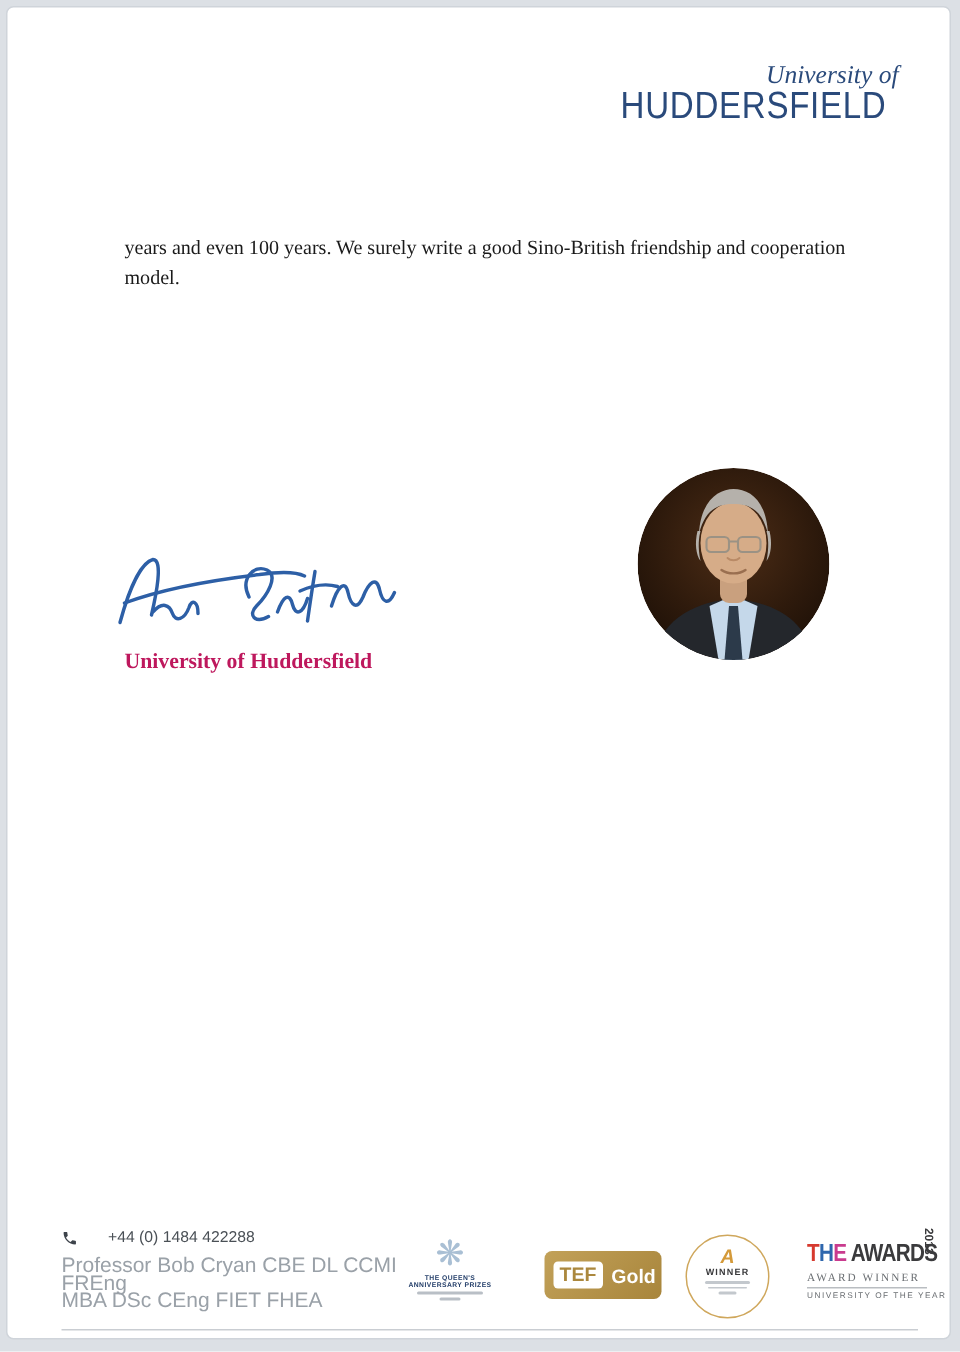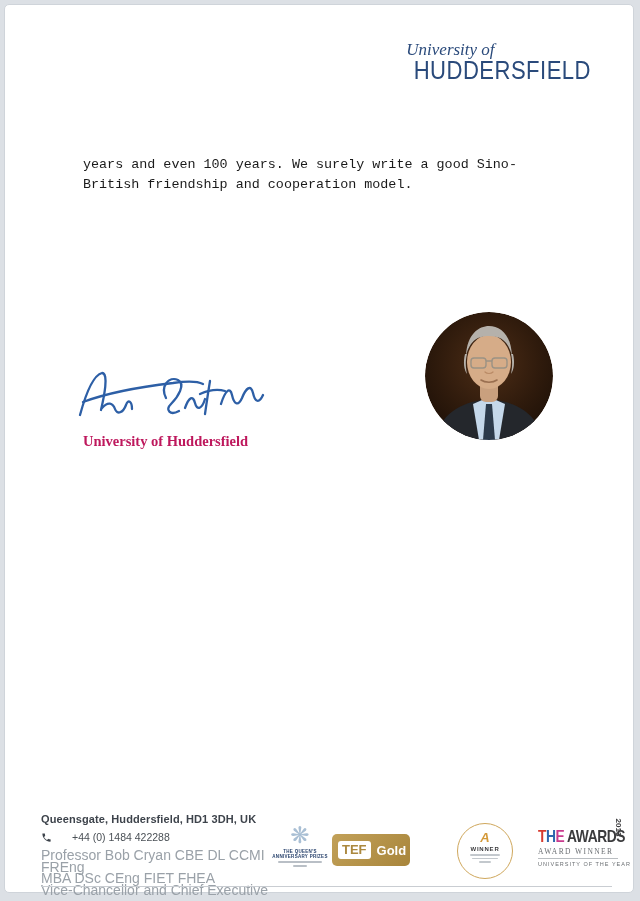--- a/index.html
+++ b/index.html
@@ -8,49 +8,49 @@
     background:#dce0e5;
     font-family:"Liberation Sans",sans-serif;
     position:relative;overflow:hidden;
   }
   .page{
     position:absolute;left:4px;top:4px;width:630px;height:889px;
     background:#ffffff;border:1px solid #cfd4da;border-radius:5px;
     box-sizing:border-box;
   }
   
-  .logo{position:absolute;top:36px;right:34px;text-align:left;color:#2a4a7b;}
+  .logo{position:absolute;top:36px;right:34px;text-align:right;color:#2a4a7b;}
   .logo .l1{font-family:"Liberation Serif",serif;font-style:italic;font-size:17px;line-height:18px;}
   .logo .l2{font-size:24px;line-height:24px;letter-spacing:.5px;font-weight:500;transform:scale(.92,1.05);transform-origin:center;}
   .logo .l3{font-size:13px;line-height:16px;margin-top:3px;letter-spacing:-.2px;font-weight:500;}
   
   .body-text{position:absolute;left:78px;top:150px;width:488px;
     font-family:"Liberation Serif",serif;font-size:13.4px;line-height:1.5;color:#1a1a1a;}
-  .body-text p{margin:0 0 17px 0;font-family:Liberation Mono, monospace;}
+  .body-text p{margin:0 0 17px 0;}
   
   .portrait{position:absolute;left:420px;top:307px;width:128px;height:128px;border-radius:50%;overflow:hidden;}
   
   .sig{position:absolute;left:68px;top:358px;width:196px;height:64px;}
   .org-line{position:absolute;left:78px;top:428px;font-family:"Liberation Serif",serif;
     font-weight:bold;font-size:14.5px;color:#be185d;}
   
   .footer-divider{position:absolute;left:36px;top:881px;width:571px;height:1px;background:#c9cdd2;}
   .f-left{position:absolute;left:36px;top:808px;width:250px;}
   .f-address{font-size:11px;font-weight:bold;color:#3d434b;letter-spacing:.1px;}
   .f-phone{margin-top:6px;font-size:10.5px;color:#4a5056;display:flex;align-items:center;gap:20px;}
   .f-phone svg{display:block;}
   .f-small{margin-top:7px;font-size:14px;line-height:11.5px;color:#9aa1a8;}
   
   .emblem{position:absolute;left:262px;top:818px;width:66px;text-align:center;}
   .emblem .flower{font-size:23px;line-height:24px;color:#a9bfd4;}
   .emblem .e1{font-size:4.5px;font-weight:bold;color:#26406b;letter-spacing:.3px;margin-top:2px;}
   .emblem .e2{font-size:4.5px;font-weight:bold;color:#26406b;letter-spacing:.3px;}
   .emblem .bar{height:2px;background:#b9bfc6;margin:2px auto 0 auto;border-radius:1px;}
   
-  .tef{position:absolute;left:327px;top:829px;width:78px;height:32px;border-radius:5px;
+  .tef{position:absolute;left:358px;top:829px;width:78px;height:32px;border-radius:5px;
     background:linear-gradient(135deg,#c2a159,#a8853b);display:flex;align-items:center;padding:4px 6px;box-sizing:border-box;gap:6px;}
   .tef .tbox{background:#fff;border-radius:3px;padding:2px 4px;font-size:13px;font-weight:bold;color:#ab883e;line-height:14px;}
   .tef .gold{color:#ffffff;font-size:13px;font-weight:bold;}
   
   .winner{position:absolute;left:452px;top:818px;width:56px;height:56px;border:1.5px solid #cfa75c;
     border-radius:50%;box-sizing:border-box;text-align:center;padding-top:7px;}
   .winner .mark{font-size:13px;font-weight:bold;color:#d49a3a;line-height:13px;font-style:italic;}
   .winner .wlabel{font-size:6px;font-weight:bold;color:#3a3a3c;letter-spacing:.8px;margin-top:2px;}
   .winner .bar{height:1.5px;background:#c3c8cd;margin:2px auto 0 auto;border-radius:1px;}
   
@@ -119,31 +119,29 @@
       <path d="M112,45 C116,34 120,32 122,40 C124,48 129,46 132,36"></path>
       <path d="M137,18 C135,30 133,44 132,51"></path>
       <path d="M127,31 C136,27 145,26 152,28"></path>
       <path d="M148,41 C152,28 157,23 159,32 C161,41 165,44 169,35 C173,25 178,21 180,30 C182,39 186,41 190,32"></path>
     </g>
   </svg>
 
   <div class="org-line">University of Huddersfield</div>
 
   <div class="f-left">
-    <div class="f-address">Queensgate, Huddersfield, HD1 3DH, UK</div>
     <div class="f-phone">
       <svg width="11" height="11" viewBox="0 0 24 24">
         <path fill="#3d434b" d="M6.6 10.8c1.4 2.8 3.8 5.1 6.6 6.6l2.2-2.2c.3-.3.7-.4 1-.2 1.1.4 2.3.6 3.6.6.6 0 1 .4 1 1V20c0 .6-.4 1-1 1C10.8 21 3 13.2 3 4c0-.6.4-1 1-1h3.5c.6 0 1 .4 1 1 0 1.2.2 2.4.6 3.6.1.3 0 .7-.2 1l-2.3 2.2z"></path>
       </svg>
       <span>+44 (0) 1484 422288</span>
     </div>
     <div class="f-small">
       <div>Professor Bob Cryan CBE DL CCMI FREng</div>
       <div>MBA DSc CEng FIET FHEA</div>
-      <div>Vice-Chancellor and Chief Executive</div>
     </div>
   </div>
 
   <div class="emblem">
     <div class="flower">❋</div>
     <div class="e1">THE QUEEN'S</div>
     <div class="e2">ANNIVERSARY PRIZES</div>
     <div class="bar" style="width:44px"></div>
     <div class="bar" style="width:14px"></div>
   </div>

